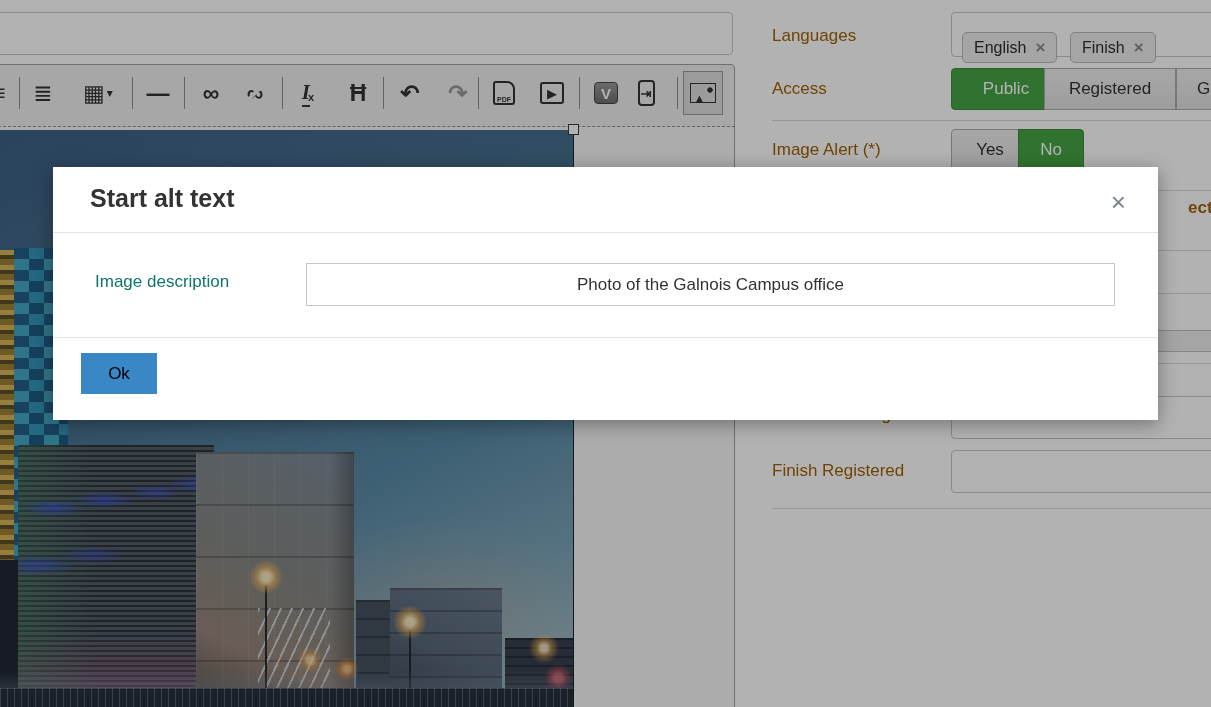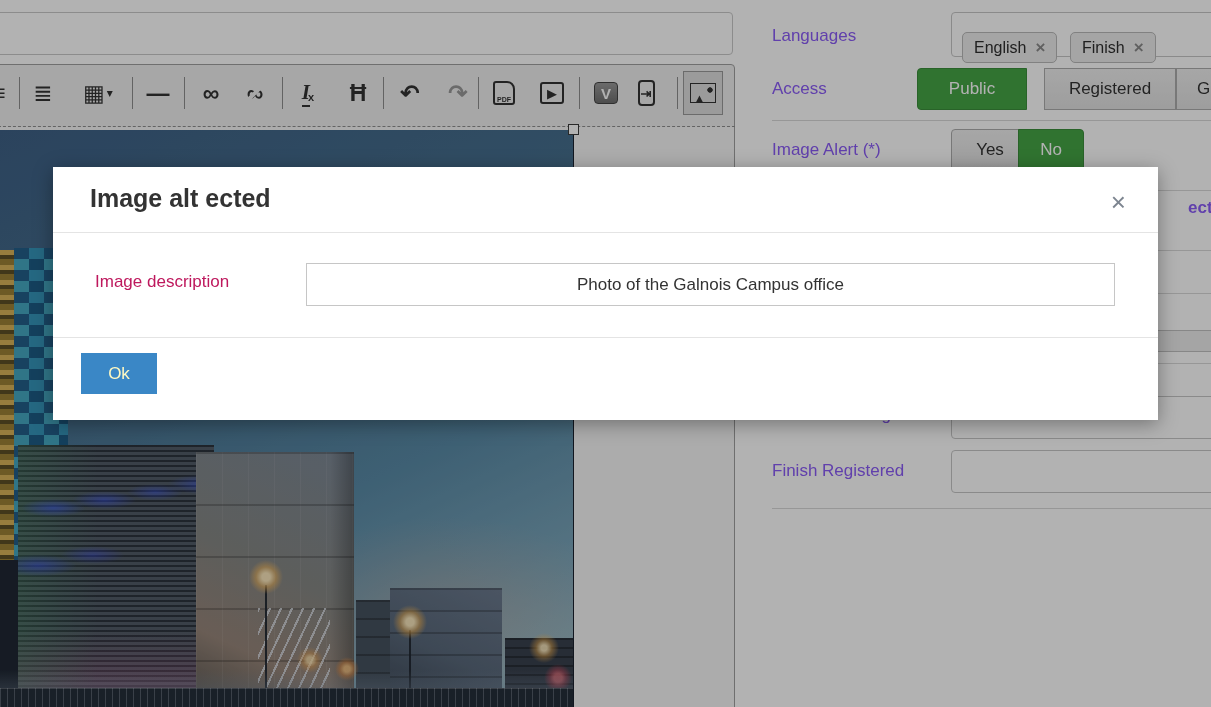--- a/index.html
+++ b/index.html
@@ -89,21 +89,21 @@
   .glow { position:absolute; border-radius:50%; }
   .haze { position:absolute; left:0; top:540px; width:574px; height:20px;
     background:linear-gradient(to top, rgba(130,150,170,.3), transparent); }
   .fence { position:absolute; left:0; top:558px; width:574px; height:19px; background:#252e3a;
     background-image:repeating-linear-gradient(to right, rgba(200,212,224,.28) 0 1px, transparent 1px 7px);
     border-top:1px solid rgba(255,255,255,.22); }
 
   .handle { left:568px; top:124px; width:11px; height:11px; background:#fff; border:1px solid #3c3c3c; z-index:5; }
 
   
-  .p-label { font-size:17px; color:#8b5cf6; }
+  .p-label { font-size:17px; color:#a16207; }
   .chip { position:absolute; top:32px; height:31px; background:#ececec; border:1px solid #b9b9b9;
     border-radius:5px; display:flex; align-items:center; padding:8px 11px; gap:9px;
     font-size:16px; color:#2f2f2f; }
   .chip .x { color:#8a8a8a; font-weight:bold; font-size:17px; }
   .seg { position:absolute; height:42px; display:flex; align-items:center; justify-content:center;
     font-size:17px; color:#333; background:linear-gradient(#efefef,#e2e2e2); border:1px solid #adadad; }
   .seg.on { background:#46a546; color:#fff; border-color:#3c8f3c; }
   .p-div { position:absolute; height:1px; background:#d9d9d9; left:772px; width:439px; }
   .p-input { position:absolute; left:951px; width:300px; height:43px; background:#fff;
     border:1px solid #c6c6c6; border-radius:4px; font-size:16px; padding:0 10px; color:#333; }
@@ -111,26 +111,26 @@
     border-top:1px solid #c2c2c2; border-bottom:1px solid #c2c2c2; }
 
   
   .dim { position:absolute; inset:0; background:rgba(0,0,0,.30); z-index:50; }
   .modal { position:absolute; left:53px; top:167px; width:1105px; height:253px; background:#fff;
     box-shadow:0 4px 18px rgba(0,0,0,.35); z-index:100; }
   .m-title { position:absolute; left:37px; top:17px; font-size:25px; font-weight:bold; color:#333; }
   .m-close { position:absolute; right:32px; top:22px; font-size:26px; color:#7d8590; line-height:1;
     cursor:pointer; }
   .m-hr { position:absolute; left:0; width:100%; height:1px; background:#e4e4e4; }
-  .m-label { position:absolute; left:42px; top:105px; font-size:17px; color:#be185d; }
+  .m-label { position:absolute; left:42px; top:105px; font-size:17px; color:#0f766e; }
   .m-input { position:absolute; left:253px; top:96px; width:809px; height:43px;
     border:1px solid #c6c6c6; font-size:17px; color:#333; padding:0 11px;text-align:center; }
   .m-btn { position:absolute; top:186px; height:41px; border:none; font-size:17px;
     font-family:"Liberation Sans", sans-serif; cursor:pointer; }
-  .m-ok { left:28px; width:76px; background:#3a87c6; color:#fef9c3; }
+  .m-ok { left:28px; width:76px; background:#3a87c6; color:#000000; }
   .m-cancel { left:120px; width:91px; background:#ececec; color:#333; }
 </style>
 </head>
 <body>
 
 <div id="app">
 
   <input class="abs top-field" value="" style="">
 
   <div class="abs editor-frame">
@@ -234,21 +234,21 @@
   <div class="chip" style="left:962px;">
     <span>English</span>
     <span class="x">×</span>
   </div>
   <div class="chip" style="left:1070px;">
     <span>Finish</span>
     <span class="x">×</span>
   </div>
 
   <div class="abs p-label" style="left:772px; top:79px;">Access</div>
-  <div class="seg on" style="left:917px; top:68px; width:110px; border-radius:4px 0 0 4px;">Public</div>
+  <div class="seg on" style="left:951px; top:68px; width:110px; border-radius:4px 0 0 4px;">Public</div>
   <div class="seg" style="left:1044px; top:68px; width:132px;text-align:center;">Registered</div>
   <div class="seg" style="left:1176px; top:68px; width:90px; justify-content:flex-start; padding-left:20px;">Gr</div>
 
   <div class="p-div" style="top:120px;"></div>
 
   <div class="abs p-label" style="left:772px; top:140px;">Image Alert (*)</div>
   <div class="seg" style="left:951px; top:129px; width:78px; border-radius:4px 0 0 4px;">Yes</div>
   <div class="seg on" style="left:1018px; top:129px; width:66px; border-radius:0 4px 4px 0;">No</div>
 
   <div class="p-div" style="top:190px;"></div>
@@ -261,20 +261,20 @@
   <div class="abs p-label" style="left:772px; top:405px;">Start Publishing</div>
   <input class="p-input" style="top: 396px;" value="">
   <div class="abs p-label" style="left:772px; top:461px;">Finish Registered</div>
   <input class="p-input" style="top: 450px;" value="">
   <div class="p-div" style="top:508px;"></div>
 </div>
 
 <div class="dim"></div>
 
 <div class="modal">
-  <div class="m-title">Image alt ected</div>
+  <div class="m-title">Start alt text</div>
   <div class="m-close">×</div>
   <div class="m-hr" style="top:65px;"></div>
   <label class="m-label">Image description</label>
   <input class="m-input" value="Photo of the Galnois Campus office" style="">
   <div class="m-hr" style="top:170px;"></div>
   <button class="m-btn m-ok">Ok</button>
 </div>
 
 </body></html>

